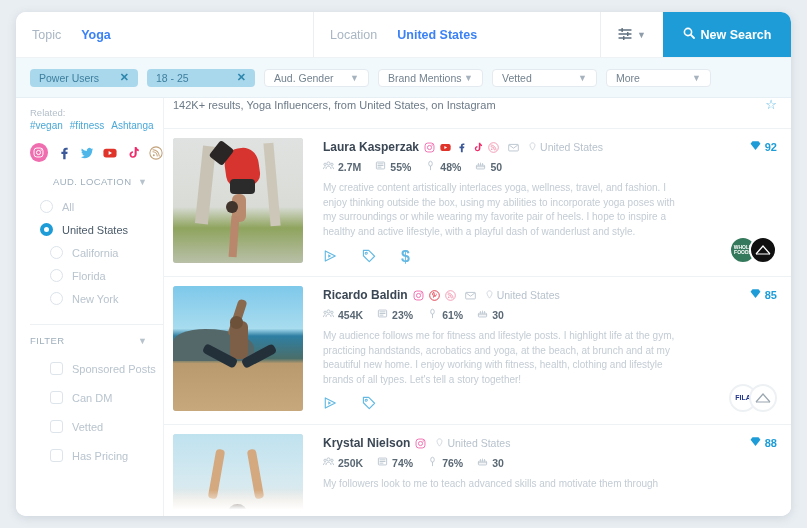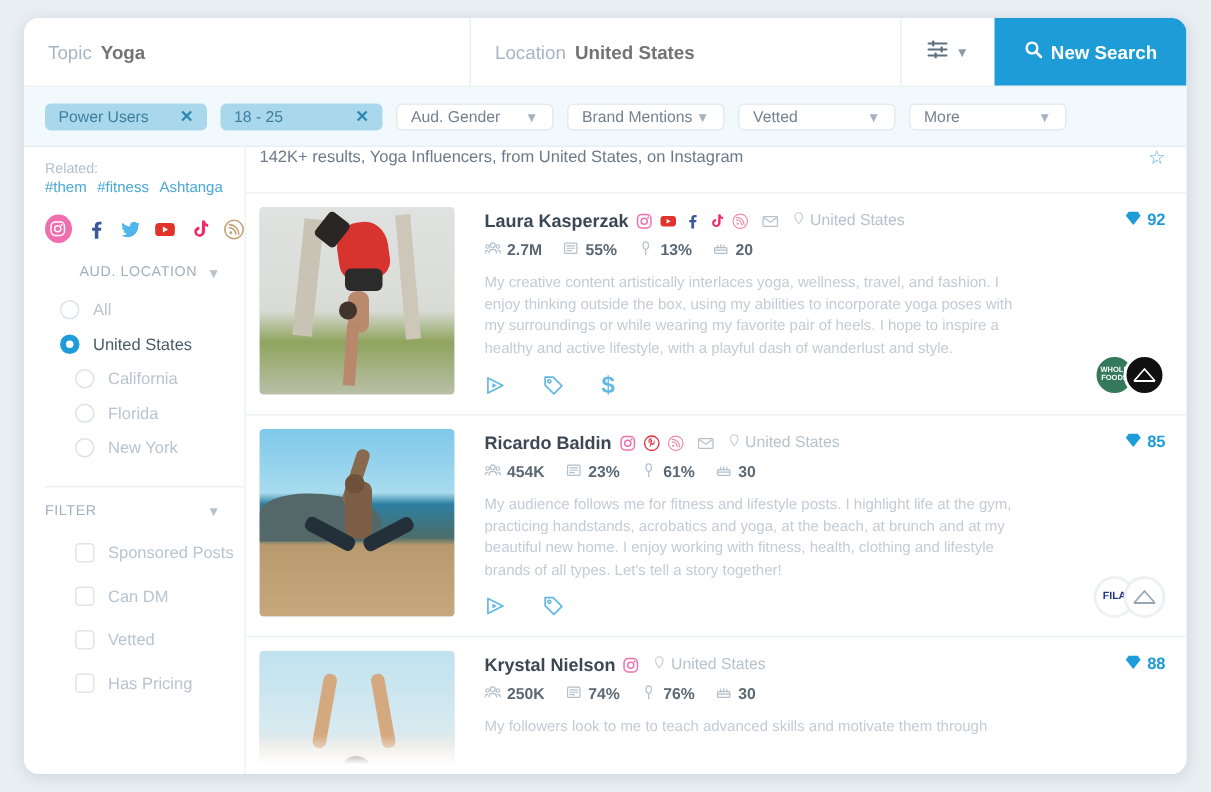--- a/index.html
+++ b/index.html
@@ -22,27 +22,27 @@
 
   
   .searchbar {
     height: 46px; min-height: 46px;
     display: flex; align-items: stretch;
     background: #fff;
     border-bottom: 1px solid #eef2f5;
   }
   .sb-field {
     display: flex; align-items: center;
-    padding: 0 16px; gap: 6px;
+    padding: 0 16px; gap: 20px;
     flex: 0 0 auto;
   }
   .sb-topic { width: 298px; border-right: 1px solid #eceff2; }
   .sb-location { flex: 1 1 auto; border-right: 1px solid #eceff2; }
   .sb-label { color: #a9b6c3; font-size: 12.5px; }
-  .sb-value { color: #737373; font-size: 12.5px; font-weight: bold; }
+  .sb-value { color: #3b82f6; font-size: 12.5px; font-weight: bold; }
   .sb-tune {
     width: 62px; display: flex; align-items: center; justify-content: center;
     gap: 4px; color: #6b7b8a;
   }
   .sb-tune .chev { font-size: 9px; color: #8e9daa; }
   .newsearch {
     width: 128px; background: #1e9cd7; color: #fff;
     display: flex; align-items: center; justify-content: center; gap: 6px;
     font-size: 12.5px; font-weight: bold;
     border-top-right-radius: 8px;
@@ -243,21 +243,21 @@
         <span>More</span>
         <span class="chev">▼</span>
       </div>
     </div>
 
   <div class="body">
 
     <div class="sidebar">
       <div class="related-label">Related:</div>
       <div class="related-tags" id="relatedtags">
-          <span>#them</span>
+          <span>#vegan</span>
           <span>#fitness</span>
           <span>Ashtanga</span>
         </div>
 
       <div class="social-row" id="socialrow">
           <div class="soc ig-active">
             <svg width="11" height="11" viewBox="0 0 16 16">
               <rect x="1.5" y="1.5" width="13" height="13" rx="4" fill="none" stroke="#ffffff" stroke-width="1.4"></rect>
               <circle cx="8" cy="8" r="3" fill="none" stroke="#ffffff" stroke-width="1.4"></circle>
               <circle cx="11.8" cy="4.3" r="1" fill="#ffffff"></circle>
@@ -429,29 +429,29 @@
                       <rect x="2" y="3" width="12" height="10" rx="1" fill="none" stroke="#b3bfc9" stroke-width="1.2"></rect>
                       <path d="M4.3 5.6h7.4M4.3 8h7.4M4.3 10.4h4.4" stroke="#b3bfc9" stroke-width="1.2" stroke-linecap="round"></path>
                     </svg></span>
                   <span>55%</span>
                 </div>
                 <div class="stat">
                   <span class="si"><svg width="11" height="11" viewBox="0 0 16 16">
                       <ellipse cx="8" cy="5.4" rx="2.6" ry="3.6" fill="none" stroke="#b3bfc9" stroke-width="1.2"></ellipse>
                       <path d="M8 9v5.2" stroke="#b3bfc9" stroke-width="1.2" stroke-linecap="round"></path>
                     </svg></span>
-                  <span>13%</span>
+                  <span>48%</span>
                 </div>
                 <div class="stat">
                   <span class="si"><svg width="11" height="11" viewBox="0 0 16 16">
                       <rect x="2" y="7.5" width="12" height="5.5" rx="1" fill="none" stroke="#b3bfc9" stroke-width="1.2"></rect>
                       <path d="M2 9.8h12" stroke="#b3bfc9" stroke-width="1.1"></path>
                       <path d="M5 7.5V5M8 7.5V4.4M11 7.5V5" stroke="#b3bfc9" stroke-width="1.1" stroke-linecap="round"></path>
                     </svg></span>
-                  <span>20</span>
+                  <span>50</span>
                 </div>
               </div>
               <div class="bio">My creative content artistically interlaces yoga, wellness, travel, and fashion. I enjoy thinking outside the box, using my abilities to incorporate yoga poses with my surroundings or while wearing my favorite pair of heels. I hope to inspire a healthy and active lifestyle, with a playful dash of wanderlust and style.</div>
               <div class="actions">
                 <span class="act"><svg width="14" height="14" viewBox="0 0 16 16">
                     <path d="M2.6 2.2 14 8 2.6 13.8z" fill="none" stroke="#63b9e3" stroke-width="1.3" stroke-linejoin="round"></path>
                     <path d="M6 6.1 9.4 8 6 9.9z" fill="#63b9e3"></path>
                   </svg></span>
                 <span class="act"><svg width="14" height="14" viewBox="0 0 16 16">
                     <path d="M1.6 1.6h6.1l6.7 6.7-6.1 6.1-6.7-6.7z" fill="none" stroke="#63b9e3" stroke-width="1.3" stroke-linejoin="round"></path>

